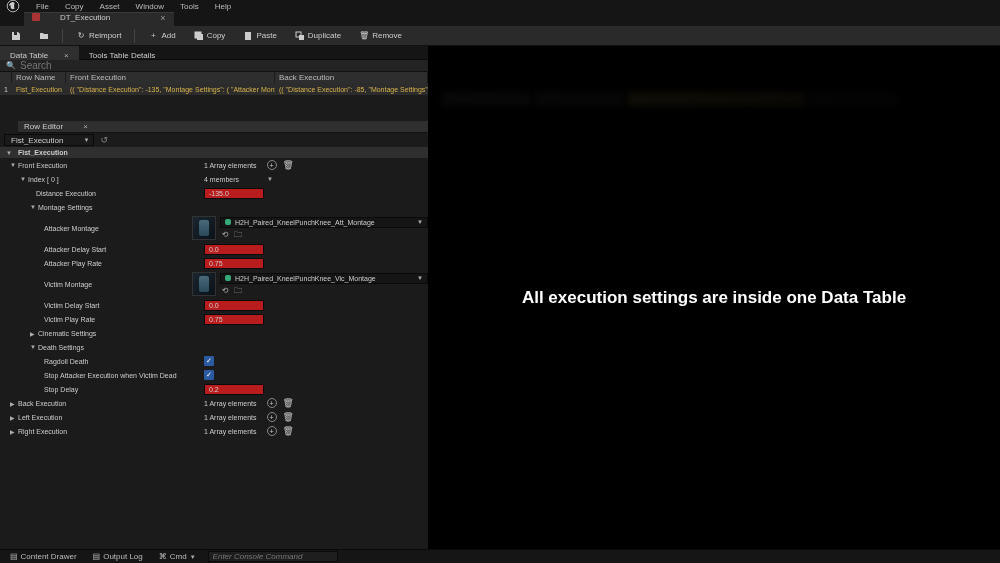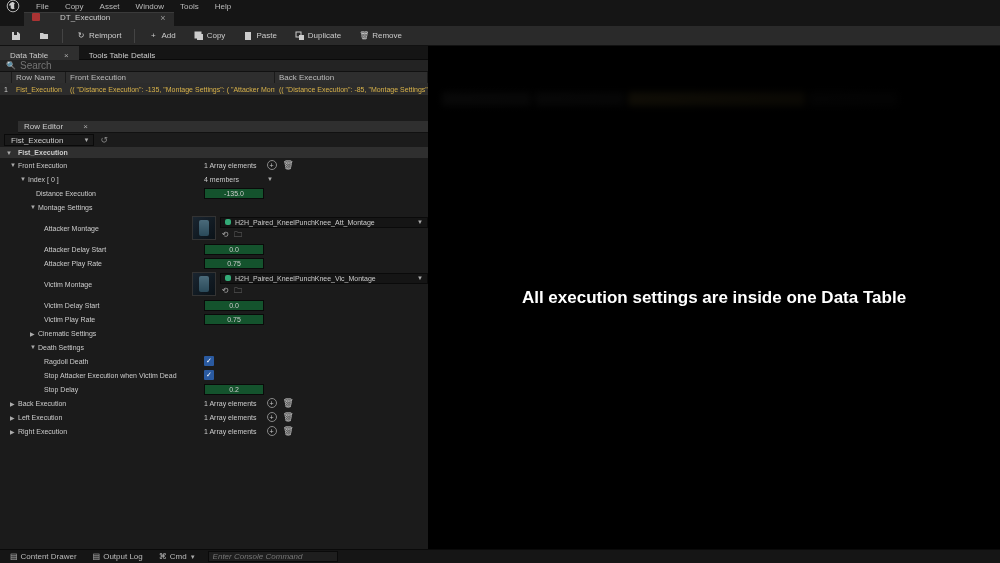--- a/index.html
+++ b/index.html
@@ -56,21 +56,21 @@
 .undo-ic { color: #888; font-size: 9px; cursor: pointer; }
 
 .section-bar { height: 11px; background: #2f2f2f; display: flex; align-items: center; padding: 0 6px; font-size: 7px; color: #ccc; font-weight: bold; }
 .section-bar .tri { margin-right: 4px; font-size: 6px; color: #aaa; }
 
 .prop-row { display: flex; align-items: center; min-height: 14px; font-size: 7px; color: #ccc; }
 .prop-label { width: 204px; display: flex; align-items: center; padding-left: var(--ind, 10px); height: 14px; }
 .tri { display: inline-block; width: 8px; font-size: 6px; color: #aaa; cursor: pointer; }
 .prop-val { flex: 1; display: flex; align-items: center; gap: 4px; }
 
-.num-input { width: 60px; height: 11px; background: #14532d; border: 1px solid #0a0a0a; color: #ccc; font-size: 7px; padding: 0 4px; text-align: center; }
+.num-input { width: 60px; height: 11px; background: #b91c1c; border: 1px solid #0a0a0a; color: #ccc; font-size: 7px; padding: 0 4px; }
 .asset-drop { height: 11px; background: #151515; border: 1px solid #0a0a0a; display: inline-flex; align-items: center; gap: 4px; padding: 0 4px; font-size: 7px; width: 208px; }
 .asset-drop .dot { width: 6px; height: 6px; background: #3a7; border-radius: 2px; }
 .asset-drop .chev { margin-left: auto; }
 .thumb { width: 24px; height: 24px; background: linear-gradient(135deg, #1a2530, #0a1218); border: 1px solid #333; display: flex; align-items: center; justify-content: center; }
 .thumb::after { content: ""; width: 10px; height: 16px; background: linear-gradient(#4a6a7a, #2a4a5a); border-radius: 2px; }
 .mini-btns { display: flex; gap: 3px; margin-top: 2px; }
 .mini-btn { width: 10px; height: 10px; display: flex; align-items: center; justify-content: center; color: #aaa; font-size: 8px; cursor: pointer; }
 .chk { width: 10px; height: 10px; background: #2a5aa0; display: inline-flex; align-items: center; justify-content: center; color: #fff; font-size: 7px; border-radius: 1px; cursor: pointer; }
 .arr-ctrl { display: inline-flex; gap: 6px; margin-left: 6px; }
 .circ-btn { width: 10px; height: 10px; border: 1px solid #888; border-radius: 50%; display: flex; align-items: center; justify-content: center; font-size: 7px; color: #ccc; cursor: pointer; }

